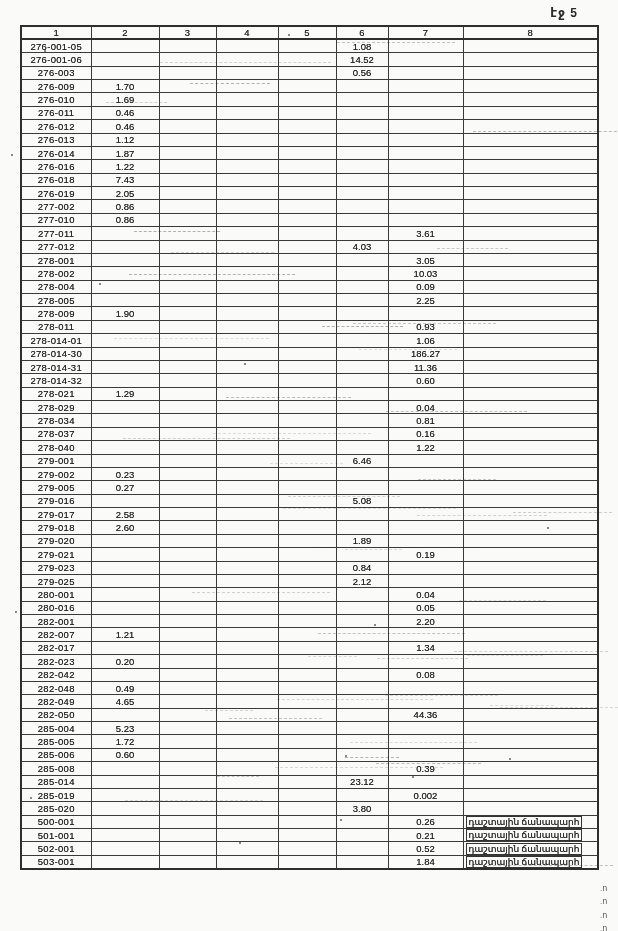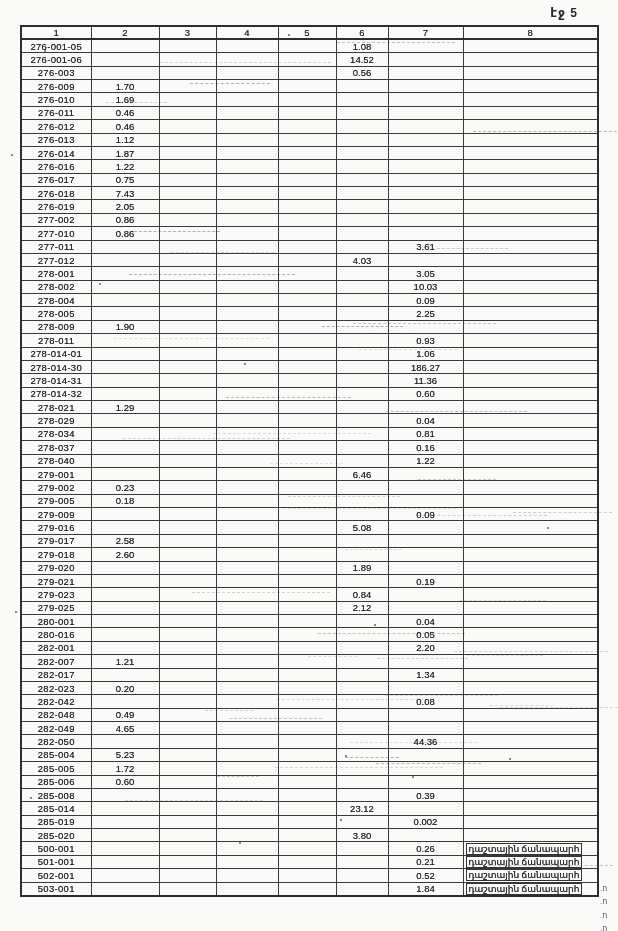--- a/index.html
+++ b/index.html
@@ -183,30 +183,20 @@
     <td class="c1">276-016</td>
     <td class="c2">1.22</td>
     <td class="c3"></td>
     <td class="c4"></td>
     <td class="c5"></td>
     <td class="c6"></td>
     <td class="c7"></td>
     <td class="c8"></td>
   </tr>
 
-  <tr>
-    <td class="c1">276-017</td>
-    <td class="c2">0.75</td>
-    <td class="c3"></td>
-    <td class="c4"></td>
-    <td class="c5"></td>
-    <td class="c6"></td>
-    <td class="c7"></td>
-    <td class="c8"></td>
-  </tr>
 
   <tr>
     <td class="c1">276-018</td>
     <td class="c2">7.43</td>
     <td class="c3"></td>
     <td class="c4"></td>
     <td class="c5"></td>
     <td class="c6"></td>
     <td class="c7"></td>
     <td class="c8"></td>
@@ -449,39 +439,29 @@
     <td class="c3"></td>
     <td class="c4"></td>
     <td class="c5"></td>
     <td class="c6"></td>
     <td class="c7"></td>
     <td class="c8"></td>
   </tr>
 
   <tr>
     <td class="c1">279-005</td>
-    <td class="c2">0.18</td>
-    <td class="c3"></td>
-    <td class="c4"></td>
-    <td class="c5"></td>
-    <td class="c6"></td>
-    <td class="c7"></td>
-    <td class="c8"></td>
-  </tr>
-
-  <tr>
-    <td class="c1">279-009</td>
-    <td class="c2"></td>
-    <td class="c3"></td>
-    <td class="c4"></td>
-    <td class="c5"></td>
-    <td class="c6"></td>
-    <td class="c7">0.09</td>
-    <td class="c8"></td>
-  </tr>
+    <td class="c2">0.27</td>
+    <td class="c3"></td>
+    <td class="c4"></td>
+    <td class="c5"></td>
+    <td class="c6"></td>
+    <td class="c7"></td>
+    <td class="c8"></td>
+  </tr>
+
 
   <tr>
     <td class="c1">279-016</td>
     <td class="c2"></td>
     <td class="c3"></td>
     <td class="c4"></td>
     <td class="c5"></td>
     <td class="c6">5.08</td>
     <td class="c7"></td>
     <td class="c8"></td>

